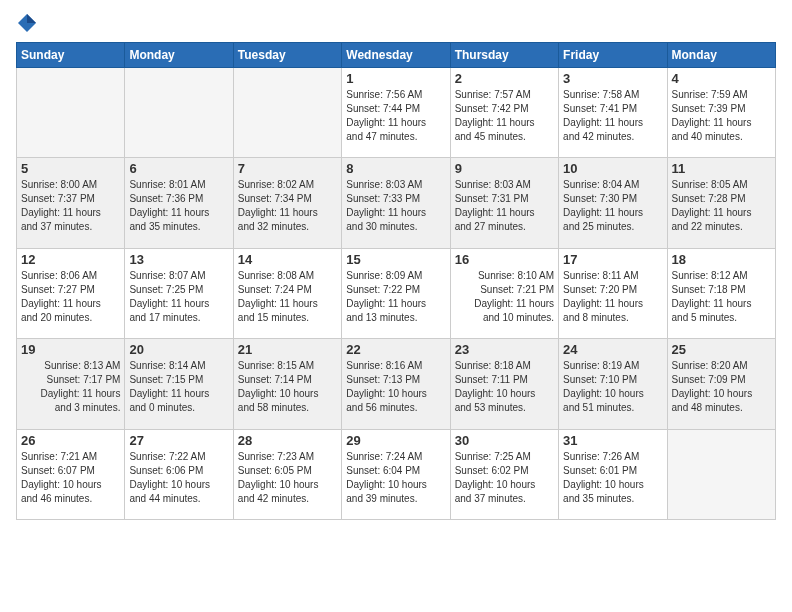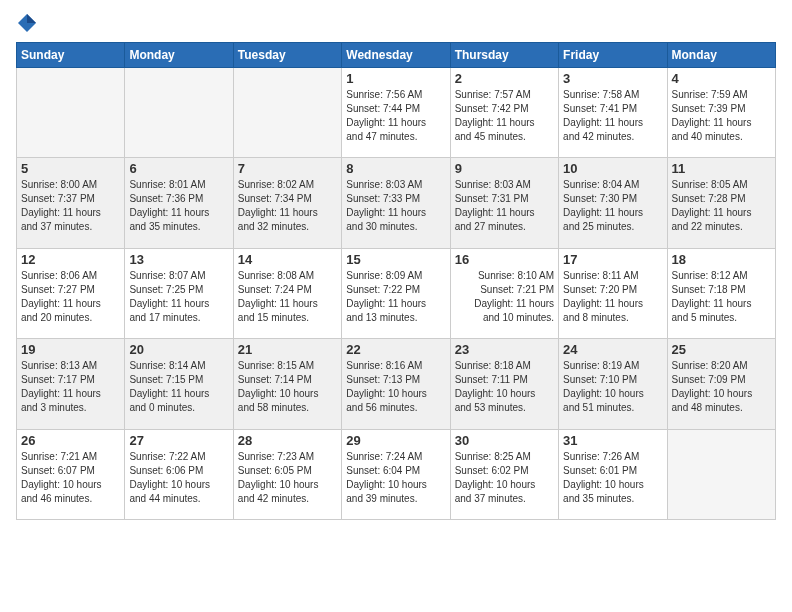--- a/index.html
+++ b/index.html
@@ -261,21 +261,21 @@
             <span class="day-number">18</span>
             <div class="day-info" style="white-space: pre-line;">Sunrise: 8:12 AM
 Sunset: 7:18 PM
 Daylight: 11 hours
 and 5 minutes.</div>
           </td>
         </tr>
         <tr class="row-shaded">
           <td>
             <span class="day-number">19</span>
-            <div class="day-info" style="white-space: pre-line;">Sunrise: 8:13 AM
+            <div class="day-info" style="white-space: pre-line; text-align: right;">Sunrise: 8:13 AM
 Sunset: 7:17 PM
 Daylight: 11 hours
 and 3 minutes.</div>
           </td>
           <td>
             <span class="day-number">20</span>
             <div class="day-info" style="white-space: pre-line;">Sunrise: 8:14 AM
 Sunset: 7:15 PM
 Daylight: 11 hours
 and 0 minutes.</div>
@@ -340,21 +340,21 @@
           </td>
           <td>
             <span class="day-number">29</span>
             <div class="day-info" style="white-space: pre-line;">Sunrise: 7:24 AM
 Sunset: 6:04 PM
 Daylight: 10 hours
 and 39 minutes.</div>
           </td>
           <td>
             <span class="day-number">30</span>
-            <div class="day-info" style="white-space: pre-line;">Sunrise: 8:25 AM
+            <div class="day-info" style="white-space: pre-line;">Sunrise: 7:25 AM
 Sunset: 6:02 PM
 Daylight: 10 hours
 and 37 minutes.</div>
           </td>
           <td>
             <span class="day-number">31</span>
             <div class="day-info" style="white-space: pre-line;">Sunrise: 7:26 AM
 Sunset: 6:01 PM
 Daylight: 10 hours
 and 35 minutes.</div>

